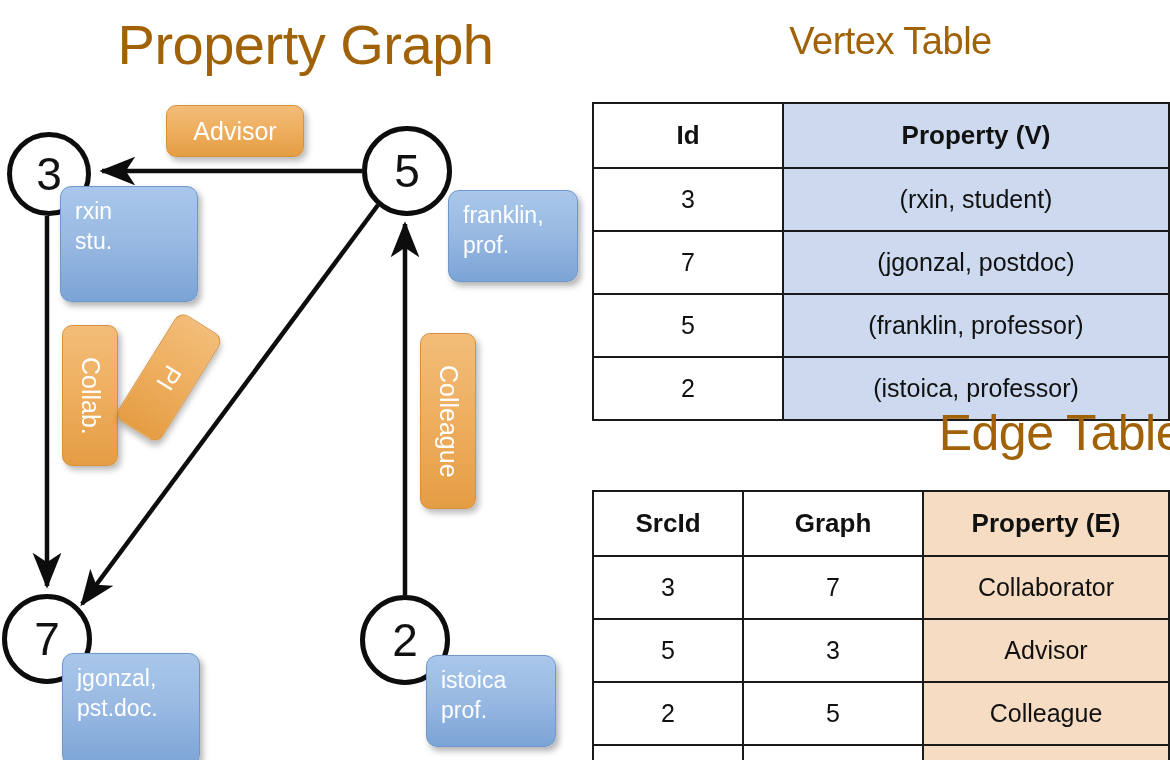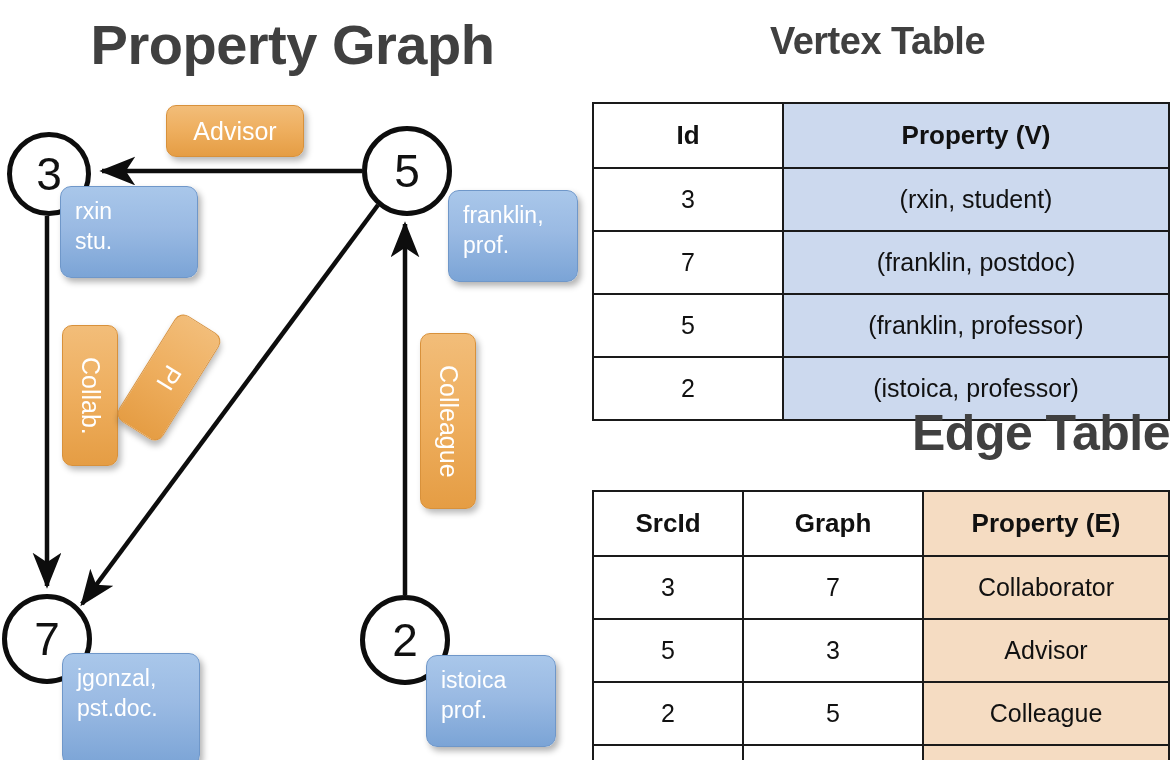--- a/index.html
+++ b/index.html
@@ -14,24 +14,25 @@
     background: #ffffff;
     overflow: hidden;
     font-family: "Liberation Sans", sans-serif;
     color: #000000;
   }
 
   
   .title {
     position: absolute;
     font-family: "Liberation Sans", sans-serif;
-    font-weight: 700;
-    color: #404040;
+    font-weight: 400;
+    color: #a16207;
     white-space: nowrap;
     letter-spacing: -0.5px;
+    margin-left: 13px;
   }
   #title-property-graph {
     left: 0; top: 14px; width: 585px;
     text-align: center;
     font-size: 56px;
     line-height: 62px;
   }
   #title-vertex-table {
     left: 585px; top: 12px; width: 585px;
     text-align: center;
@@ -84,21 +85,21 @@
     border: 1px solid #6f97c9;
     box-shadow: 3px 4px 6px rgba(0,0,0,0.30);
     color: #ffffff;
     font-size: 23px;
     line-height: 30px;
     padding: 9px 0 0 14px;
     box-sizing: border-box;
     font-family: "Liberation Sans", sans-serif;
     font-weight: 300;
   }
-  #prop-rxin     { left: 60px;  top: 186px; width: 138px; height: 92px; }
+  #prop-rxin     { left: 60px;  top: 186px; width: 138px; height: 116px; }
   #prop-franklin { left: 448px; top: 190px; width: 130px; height: 92px; }
   #prop-jgonzal  { left: 62px;  top: 653px; width: 138px; height: 113px; }
   #prop-istoica  { left: 426px; top: 655px; width: 130px; height: 92px; }
 
   
   .edge-box {
     position: absolute;
     border-radius: 10px;
     background: linear-gradient(180deg, #f2bd79 0%, #eeae5e 50%, #e59d44 100%);
     border: 1px solid #d8913b;
@@ -253,21 +254,21 @@
         <th class="cell-blue">Property (V)</th>
       </tr>
     </thead>
     <tbody>
       <tr>
         <td class="cell-plain">3</td>
         <td class="cell-blue">(rxin, student)</td>
       </tr>
       <tr>
         <td class="cell-plain">7</td>
-        <td class="cell-blue">(franklin, postdoc)</td>
+        <td class="cell-blue">(jgonzal, postdoc)</td>
       </tr>
       <tr>
         <td class="cell-plain">5</td>
         <td class="cell-blue">(franklin, professor)</td>
       </tr>
       <tr>
         <td class="cell-plain">2</td>
         <td class="cell-blue">(istoica, professor)</td>
       </tr>
     </tbody>

